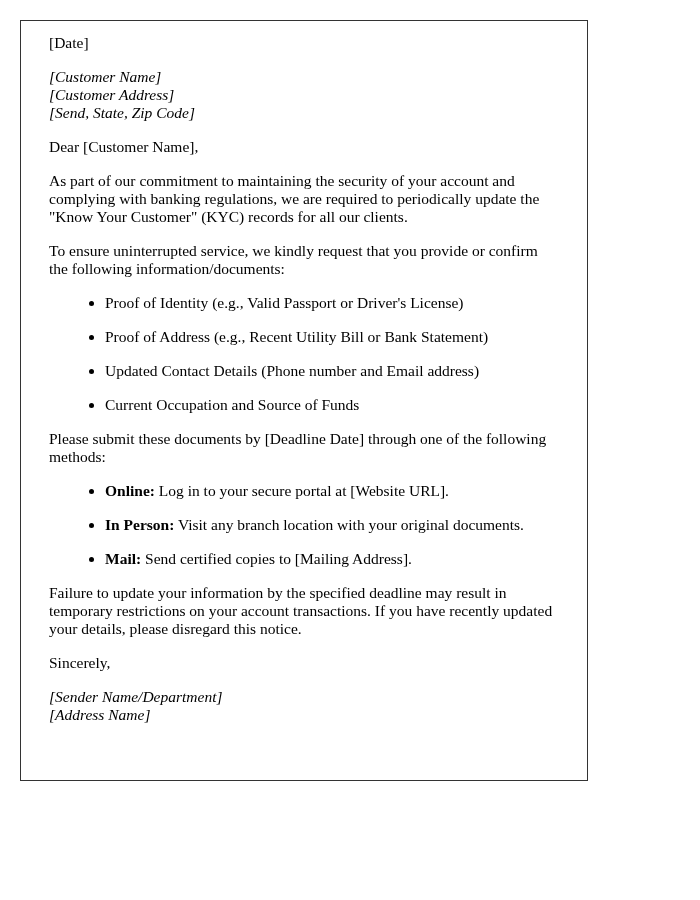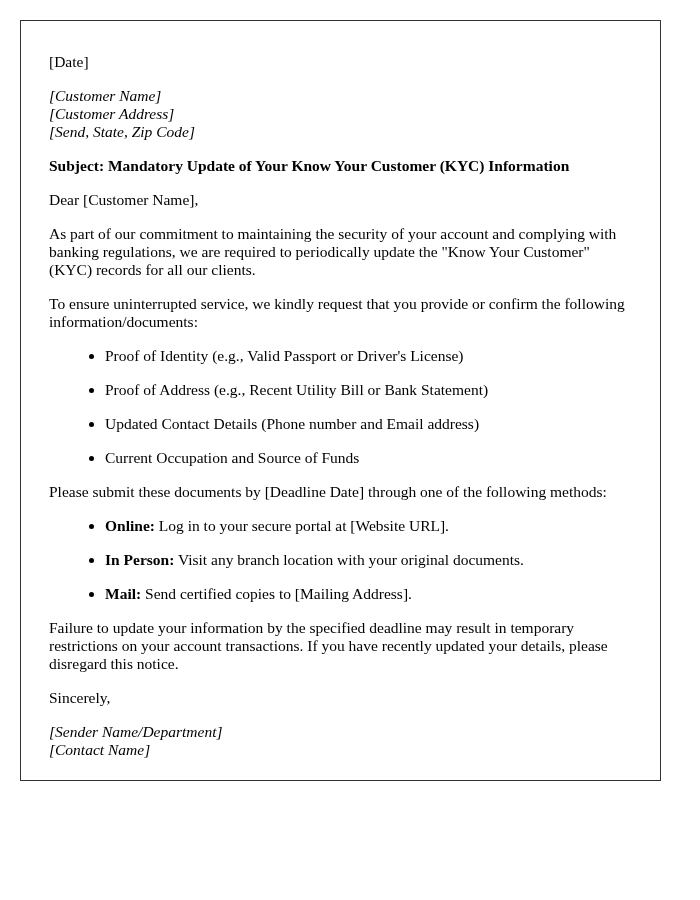--- a/index.html
+++ b/index.html
@@ -13,25 +13,25 @@
       position: relative;
       font-family: "Liberation Serif", "DejaVu Serif", serif;
       color: #000000;
       font-size: 15.5px;
       line-height: 18px;
     }
     .letter {
       position: absolute;
       left: 20px;
       top: 20px;
-      width: 641px;
+      width: 568px;
       height: 761px;
       box-sizing: border-box;
       border: 1px solid #333333;
-      padding: 32px 28px 0 28px;
+      padding: 13px 28px 0 28px;
     }
     .letter p {
       margin: 0 0 16px 0;
     }
     .letter .addr-block {
       margin: 0 0 16px 0;
     }
     .letter .addr-block div {
       margin: 0;
       font-style: italic;
@@ -55,21 +55,20 @@
 
 <div class="letter">
   <p>[Date]</p>
 
   <div class="addr-block">
     <div>[Customer Name]</div>
     <div>[Customer Address]</div>
     <div>[Send, State, Zip Code]</div>
   </div>
 
-  <p class="subject">Subject: Mandatory Update of Your Know Your Customer (KYC) Information</p>
 
   <p>Dear [Customer Name],</p>
 
   <p>As part of our commitment to maintaining the security of your account and complying with banking regulations, we are required to periodically update the "Know Your Customer" (KYC) records for all our clients.</p>
 
   <p>To ensure uninterrupted service, we kindly request that you provide or confirm the following information/documents:</p>
 
   <ul>
     <li>Proof of Identity (e.g., Valid Passport or Driver's License)</li>
     <li>Proof of Address (e.g., Recent Utility Bill or Bank Statement)</li>
@@ -85,15 +84,15 @@
     <li><strong>Mail:</strong><span> Send certified copies to [Mailing Address].</span></li>
   </ul>
 
   <p>Failure to update your information by the specified deadline may result in temporary restrictions on your account transactions. If you have recently updated your details, please disregard this notice.</p>
 
 
   <p>Sincerely,</p>
 
   <div class="addr-block">
     <div>[Sender Name/Department]</div>
-    <div>[Contact Name]</div>
+    <div>[Address Name]</div>
   </div>
 </div>
 
 </body></html>

